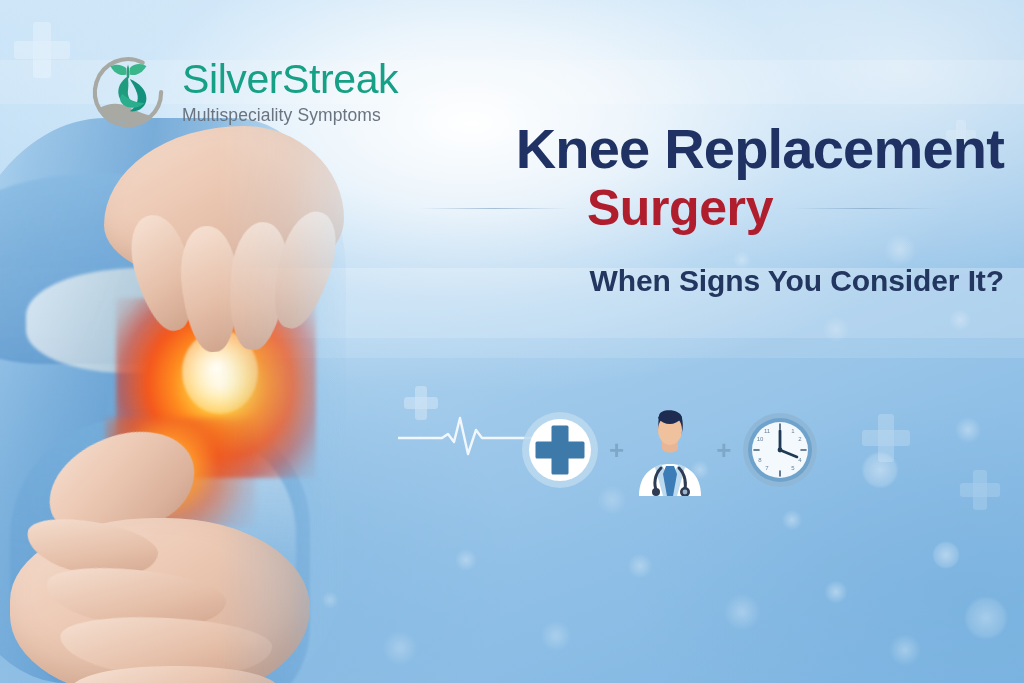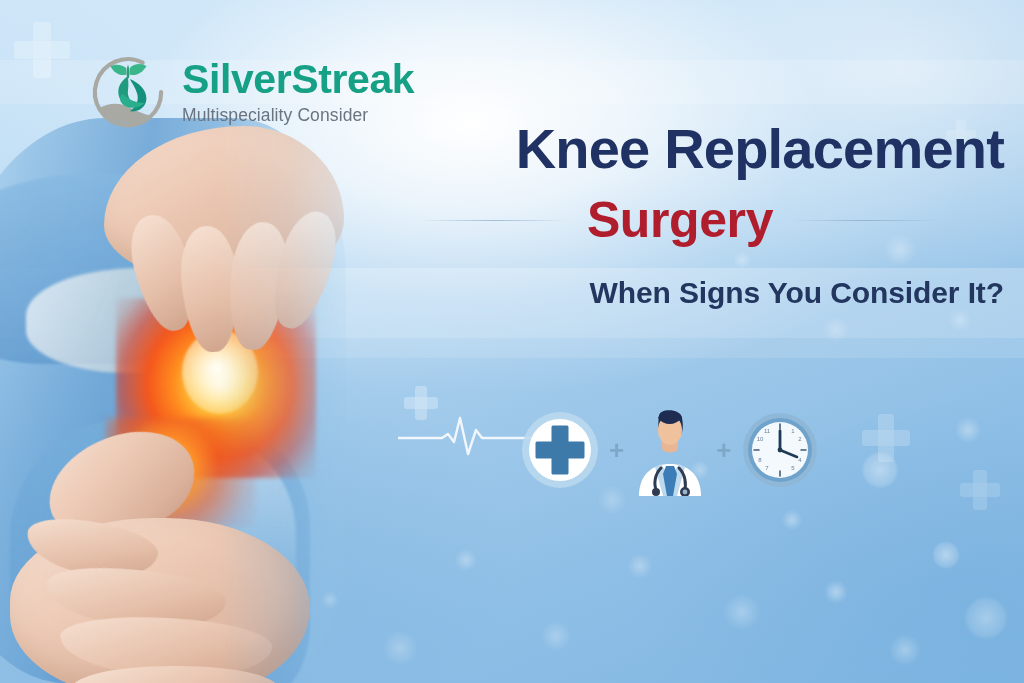--- a/index.html
+++ b/index.html
@@ -209,21 +209,21 @@
     left: 82px;
     top: 46px;
     display: flex;
     align-items: center;
     gap: 8px;
   }
   .logo-mark { width: 92px; height: 92px; flex: none; }
   .logo-text { display: flex; flex-direction: column; }
   .logo-title {
     font-size: 41px;
-    font-weight: 700;
+    font-weight: 400;
     color: #16A085;
     letter-spacing: -0.4px;
     line-height: 1;
     white-space: nowrap;
   }
   .logo-sub {
     margin-top: 7px;
     font-size: 17.5px;
     font-weight: 400;
     color: #6A7480;
@@ -243,21 +243,21 @@
   .headline {
     font-size: 56px;
     font-weight: 700;
     color: #1F3263;
     line-height: 1.02;
     letter-spacing: -0.8px;
     white-space: nowrap;
   }
   .headline-accent-row {
     position: relative;
-    margin-top: 18px;
+    margin-top: 6px;
     display: flex;
     align-items: center;
     justify-content: center;
     gap: 18px;
   }
   .rule {
     flex: 1;
     height: 1px;
     background: linear-gradient(to right, rgba(150,180,210,0), rgba(120,155,190,0.6), rgba(150,180,210,0));
     max-width: 150px;
@@ -381,21 +381,21 @@
       <path d="M18,68 C30,84 58,90 76,76 C66,74 58,70 50,66 C40,61 28,62 18,68 Z" fill="#A9A9A4"></path>
       <path d="M48,24 C44,20 36,19 31,22 C35,30 42,33 48,31 Z" fill="#3BB58A"></path>
       <path d="M52,24 C56,19 65,18 70,22 C65,30 58,33 52,31 Z" fill="#3BB58A"></path>
       <path d="M50,20 C52,25 52,30 51,35 L49,35 C48,30 48,25 50,20 Z" fill="#2E9E78"></path>
       <path d="M50,33 C42,38 38,46 40,54 C42,62 50,66 58,64 C52,60 49,54 50,48 C51,42 50,37 50,33 Z" fill="#1F9B7E"></path>
       <path d="M52,36 C62,40 70,48 70,57 C70,66 62,72 52,71 C59,66 62,59 60,52 C58,45 54,40 52,36 Z" fill="#14917C"></path>
       <path d="M44,52 C50,58 58,62 68,62 C62,68 52,69 45,64 C40,60 41,55 44,52 Z" fill="#2AAE8C"></path>
     </svg>
     <div class="logo-text">
       <div class="logo-title">SilverStreak</div>
-      <div class="logo-sub">Multispeciality Consider</div>
+      <div class="logo-sub">Multispeciality Symptoms</div>
     </div>
   </div>
 
   <div class="content">
     <div class="headline">Knee Replacement</div>
     <div class="headline-accent-row">
       <div class="rule"></div>
       <div class="headline-accent">Surgery</div>
       <div class="rule"></div>
     </div>

